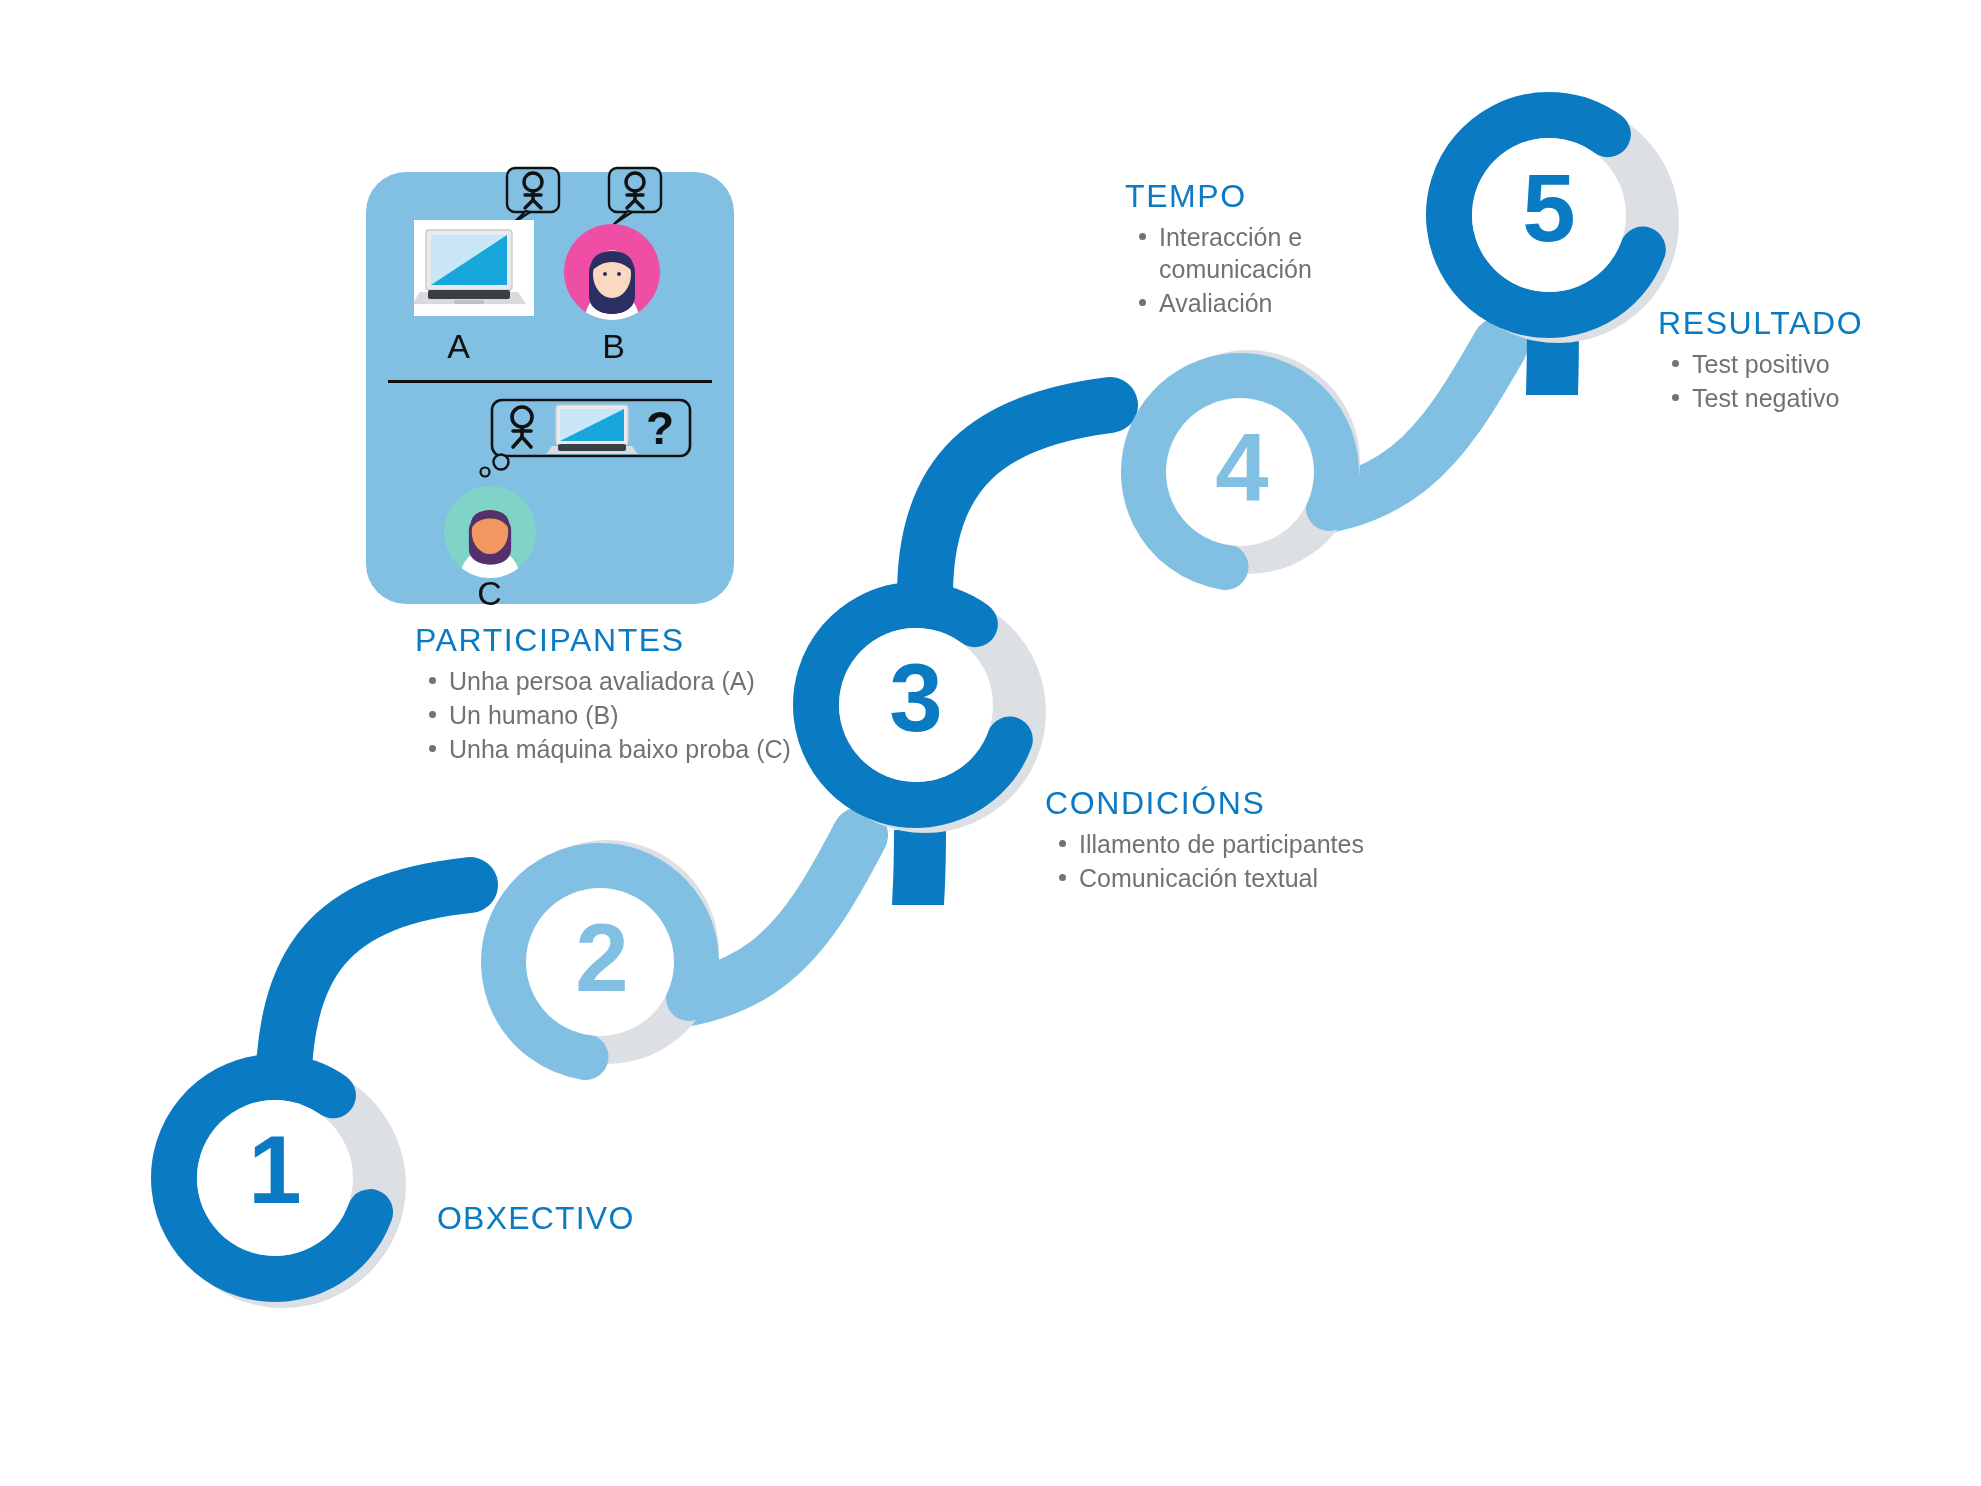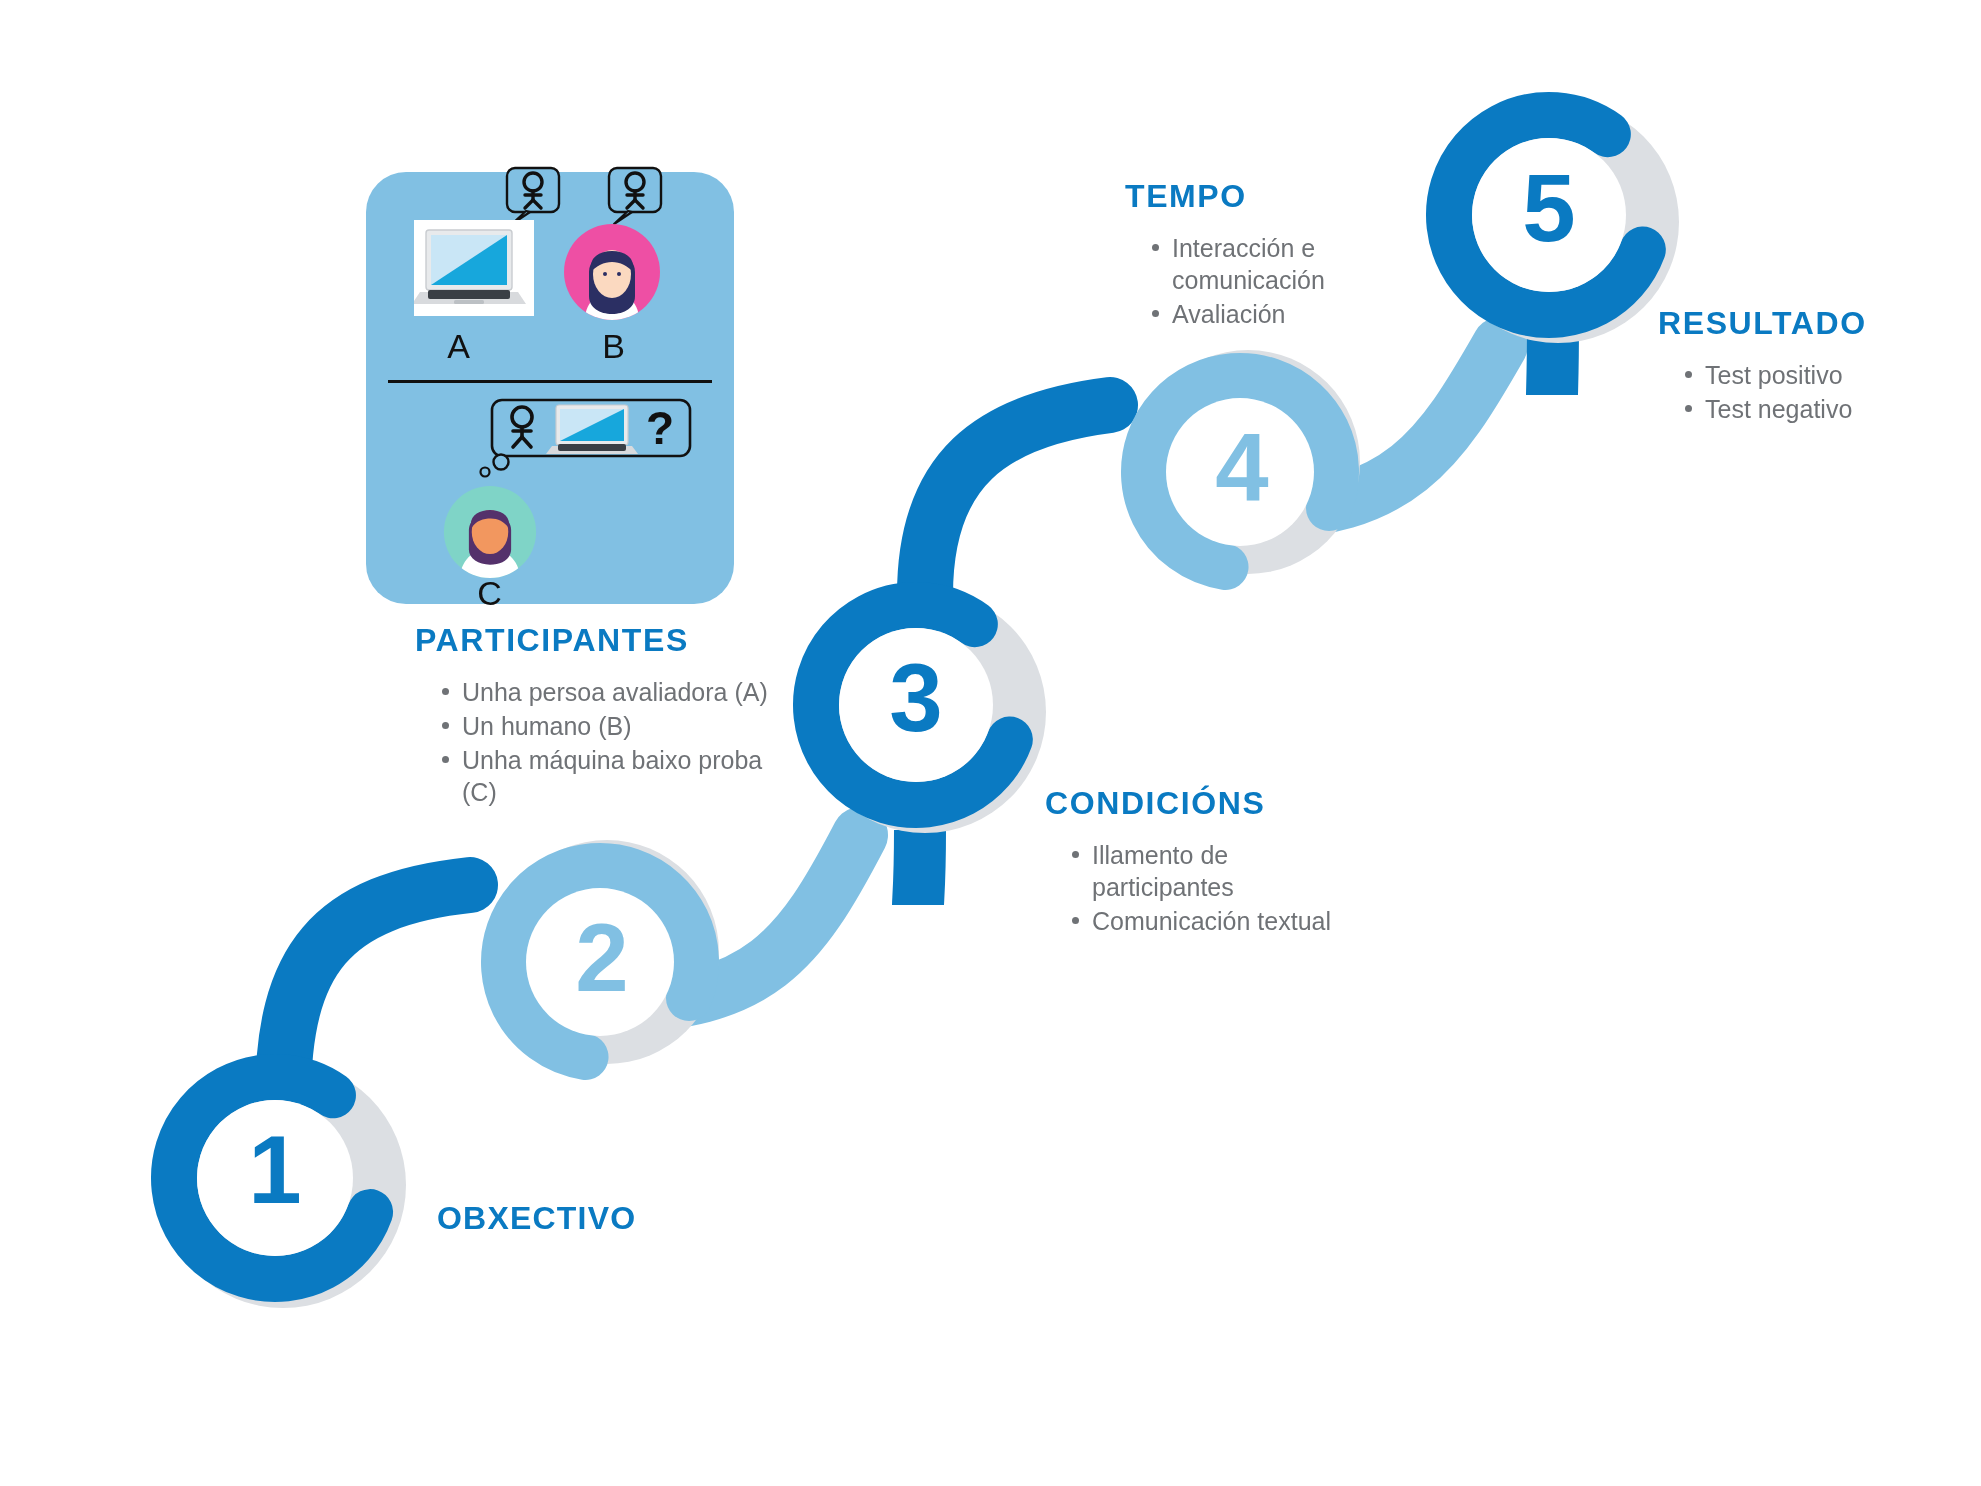--- a/index.html
+++ b/index.html
@@ -28,24 +28,24 @@
   .labelB{position:absolute;left:190px;top:155px;width:115px;text-align:center;
           font-size:34px;color:#111;}
   .thought{position:absolute;left:108px;top:226px;width:220px;height:80px;}
   .avatarC{position:absolute;left:76px;top:312px;width:96px;height:96px;}
   .labelC{position:absolute;left:66px;top:402px;width:115px;text-align:center;
           font-size:34px;color:#111;}
 
   
   .block{position:absolute;}
   .block h3{
-    margin:0 0 6px 0;font-size:32px;font-weight:bold;color:#0a7ac2;
+    margin:0 0 6px 0;font-size:32px;font-weight:normal;color:#0a7ac2;
     letter-spacing:1.6px;font-family:"Liberation Sans",sans-serif;
   }
-  .block ul{margin:17px;padding:0 0 0 26px;list-style:none;}
+  .block ul{margin:4px;padding:0 0 0 26px;list-style:none;}
   .block li{
     position:relative;font-size:25px;line-height:1.28;color:#6f7276;
     margin-bottom:2px;padding-left:4px;
   }
   .block li:before{
     content:"";position:absolute;left:-16px;top:12px;
     width:7px;height:7px;border-radius:50%;background:#6f7276;
   }
 
   #blk-participantes{left:415px;top:622px;width:400px;}

